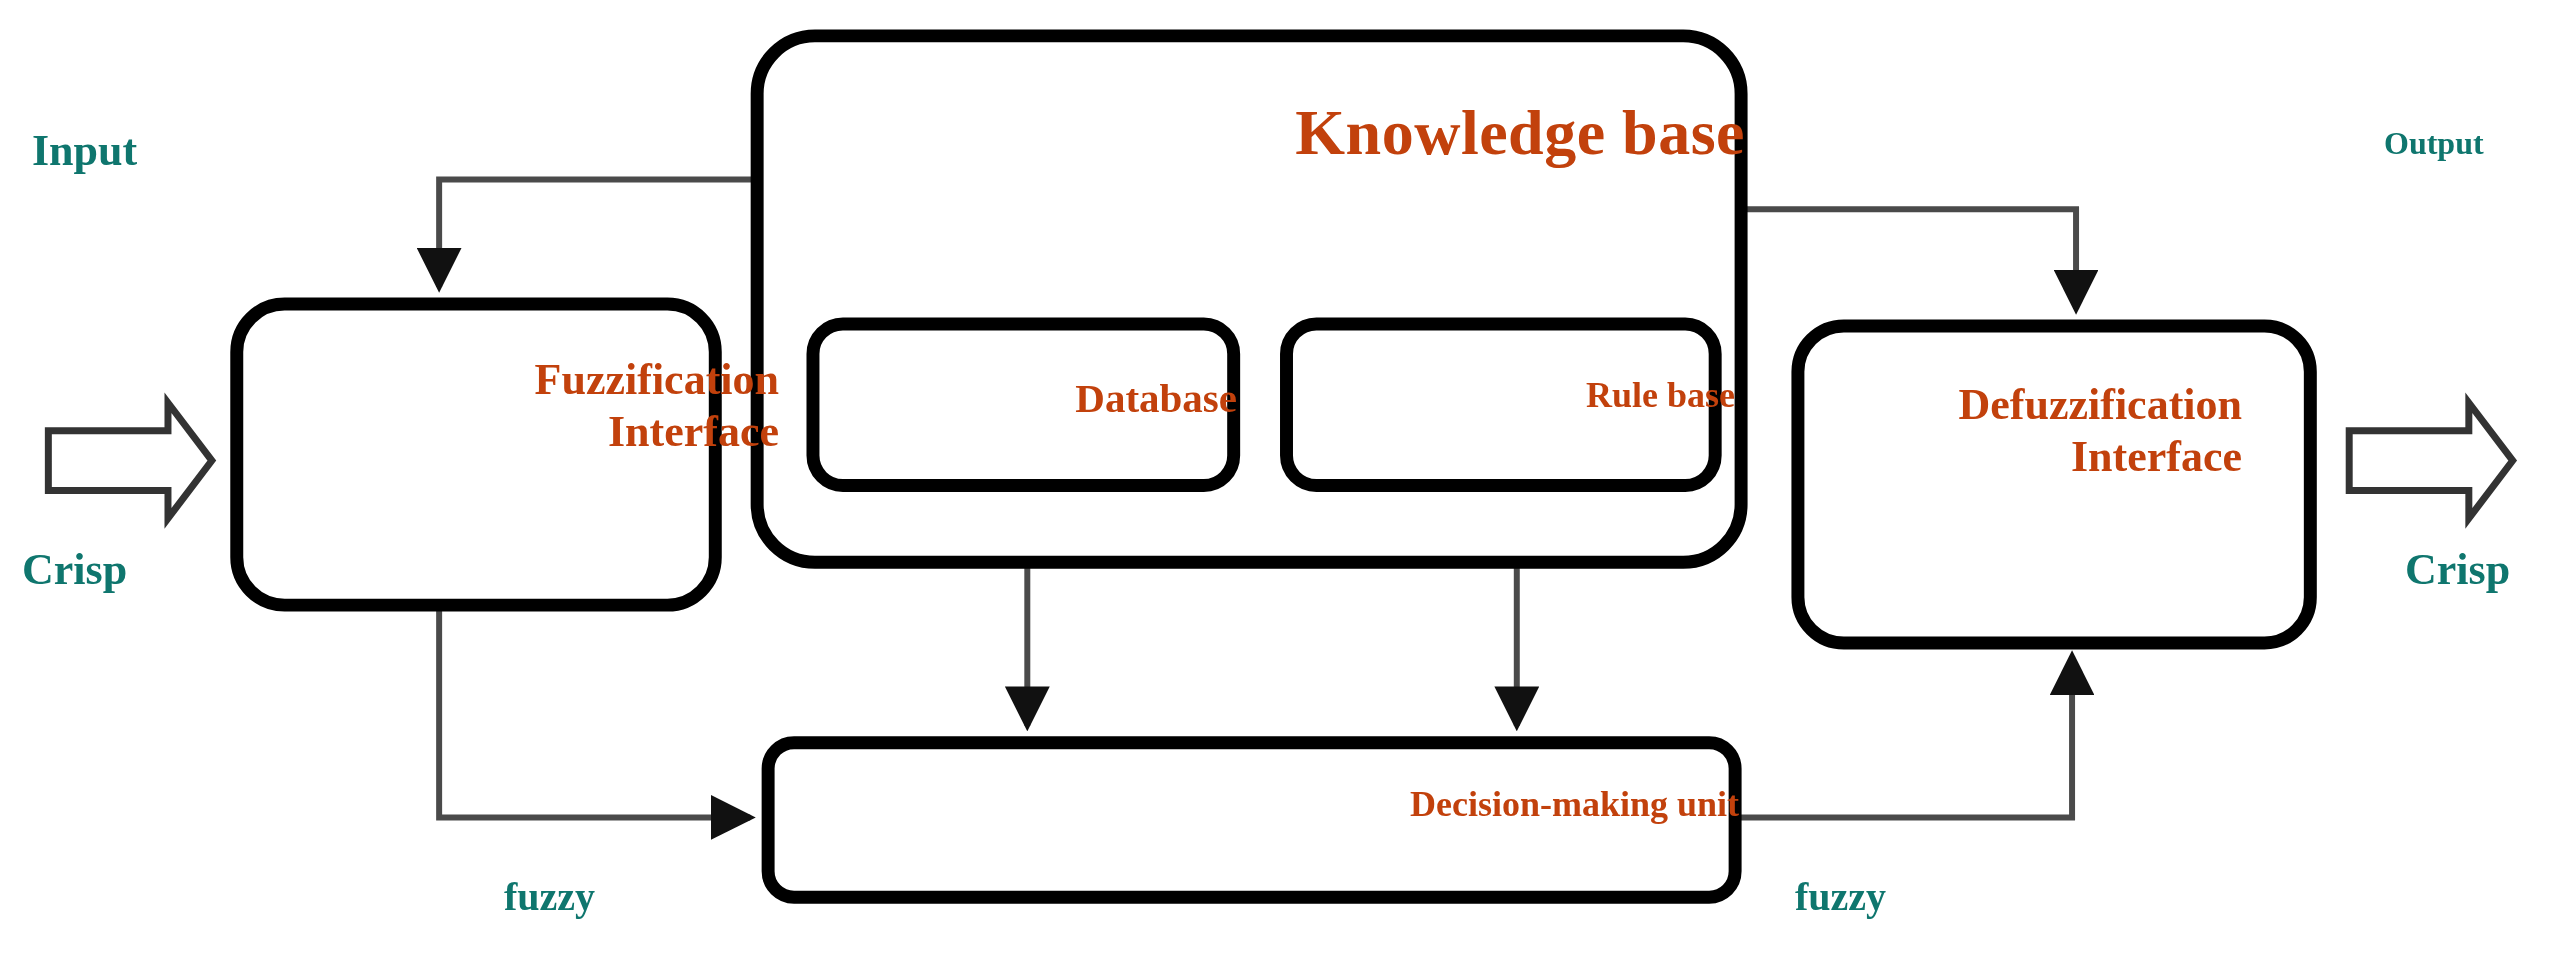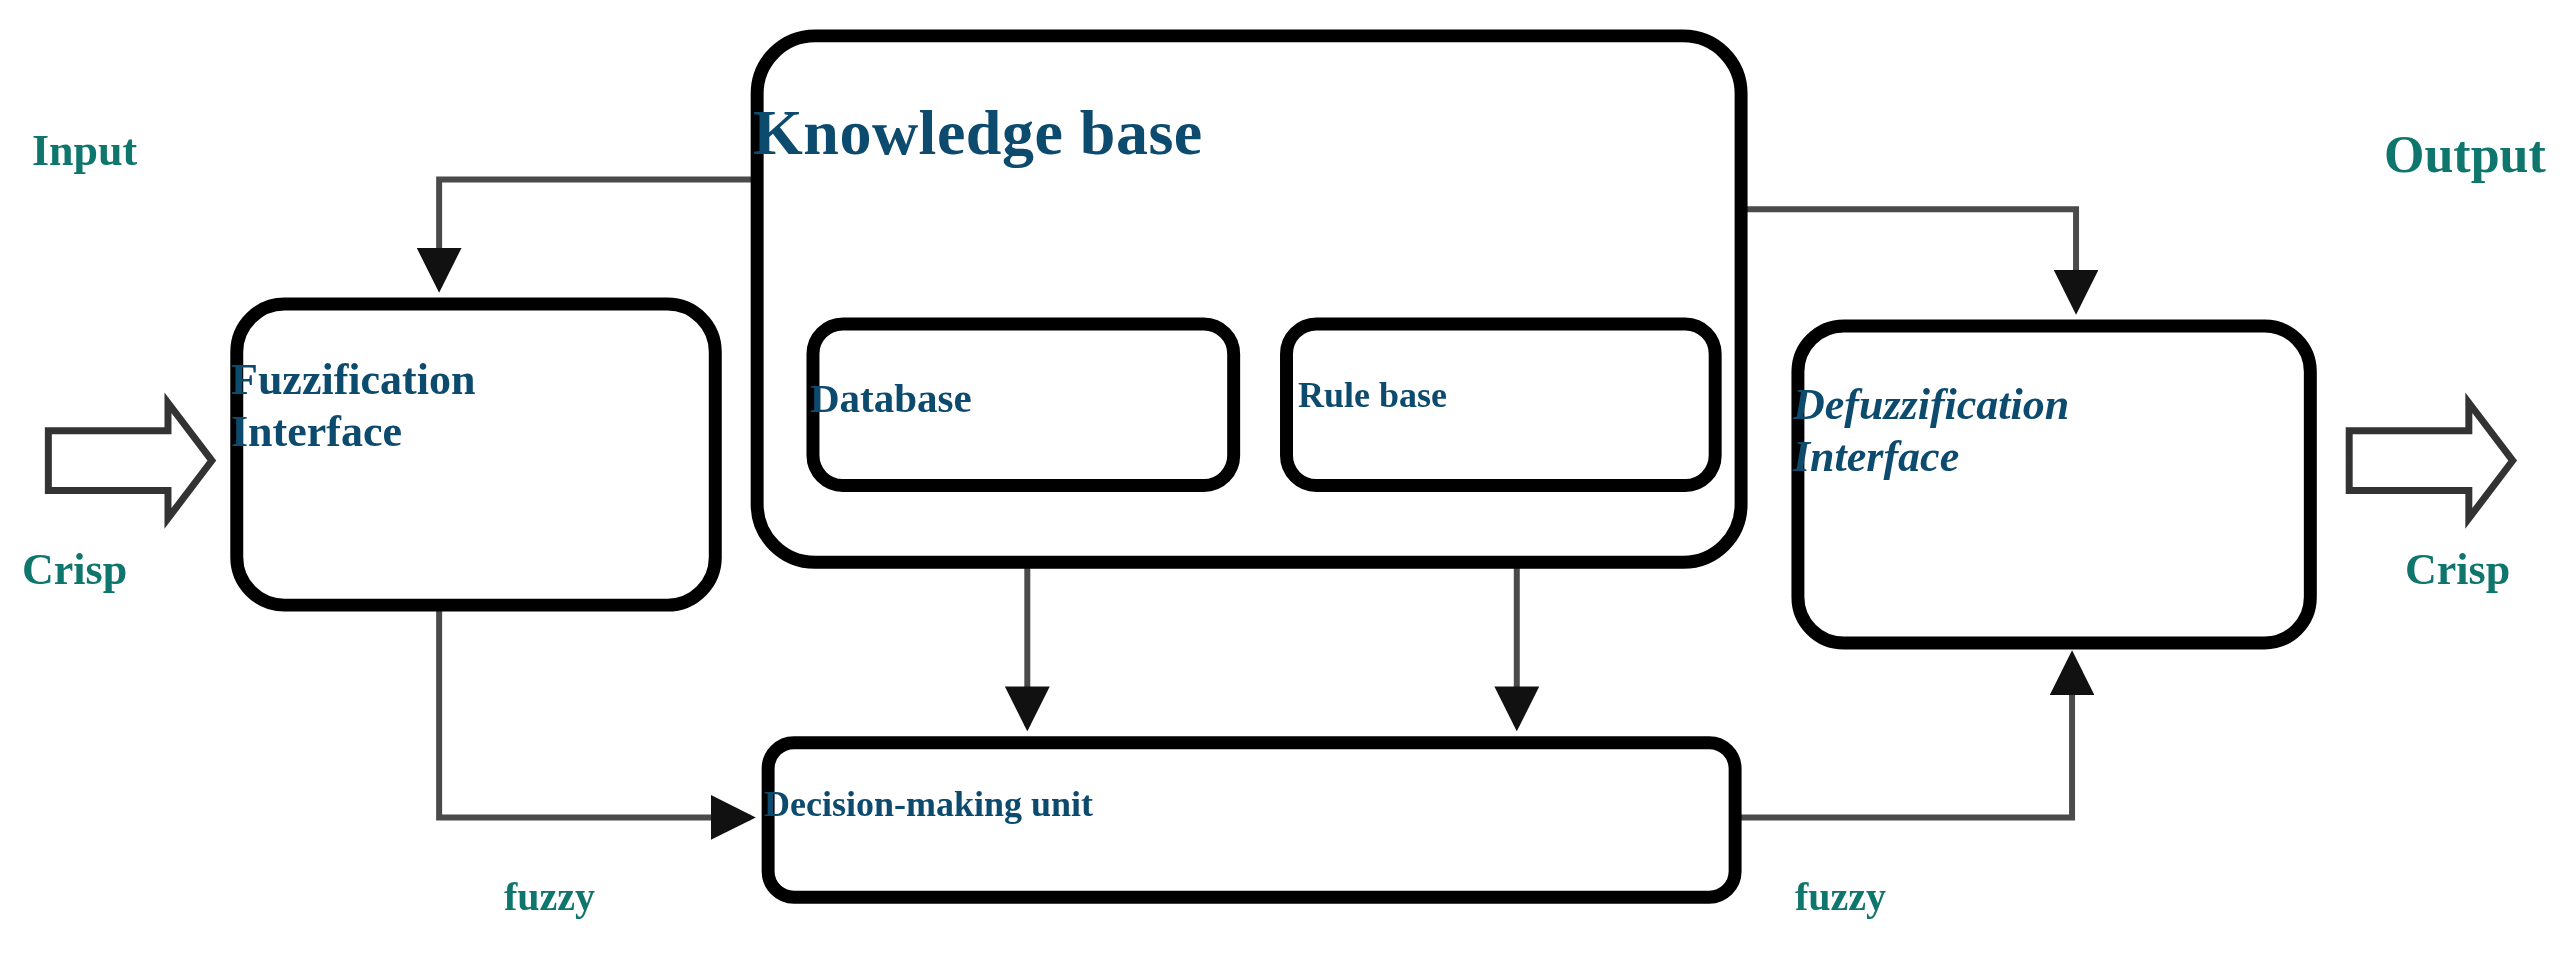--- a/index.html
+++ b/index.html
@@ -17,23 +17,23 @@
   }
   svg#diagram {
     position: absolute;
     top: 0;
     left: 0;
     width: 2576px;
     height: 966px;
   }
   .box-label {
     position: absolute;
-    text-align: left;
+    text-align: right;
     font-weight: bold;
-    color: #0c4a6e;
+    color: #c2410c;
     line-height: 1.18;
     white-space: pre-line;
     pointer-events: none;
   }
   .edge-label {
     position: absolute;
     font-weight: bold;
     color: #0f766e;
     white-space: nowrap;
   }
@@ -43,39 +43,38 @@
     left: 753px; top: 95px; width: 992px;
     font-size: 64px; letter-spacing: 0.5px;
   }
   #label-fuzzification {
     left: 231px; top: 354px; width: 548px;
     font-size: 44px;
   }
   #label-defuzzification {
     left: 1793px; top: 379px; width: 449px;
     font-size: 44px;
-    font-style: italic;
   }
   #label-database {
     left: 810px; top: 374px; width: 427px;
     font-size: 41px;
   }
   #label-rule-base {
     left: 1298px; top: 374px; width: 437px;
     font-size: 36px;
   }
   #label-decision-unit {
     left: 764px; top: 783px; width: 975px;
     font-size: 36px;
   }
 
   
   #label-input      { left: 32px;   top: 125px; font-size: 44px; }
   #label-crisp-in   { left: 22px;   top: 544px; font-size: 44px; }
-  #label-output     { left: 2384px; top: 125px; font-size: 52px; }
+  #label-output     { left: 2384px; top: 125px; font-size: 32px; }
   #label-crisp-out  { left: 2405px; top: 544px; font-size: 44px; }
   #label-fuzzy-left { left: 504px;  top: 873px; font-size: 40px; }
   #label-fuzzy-right{ left: 1795px; top: 873px; font-size: 40px; }
 </style>
 </head>
 <body>
 
 <div id="canvas">
 
   <svg id="diagram" viewBox="0 0 2583 969">

